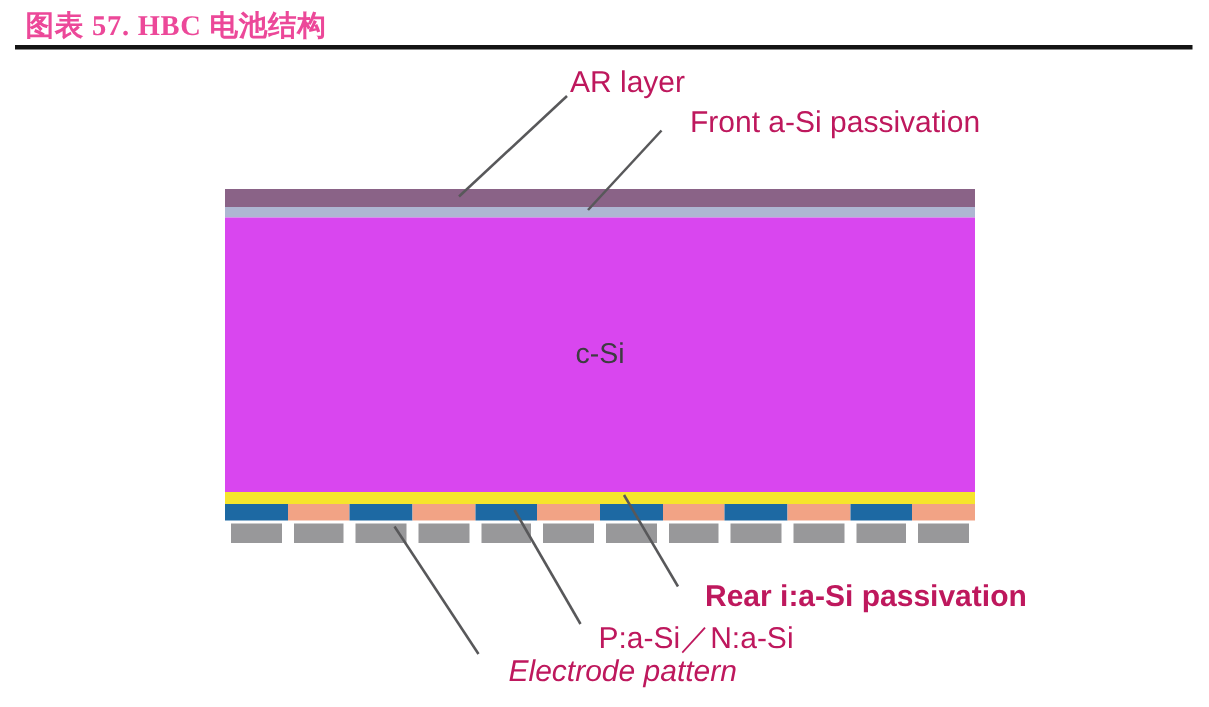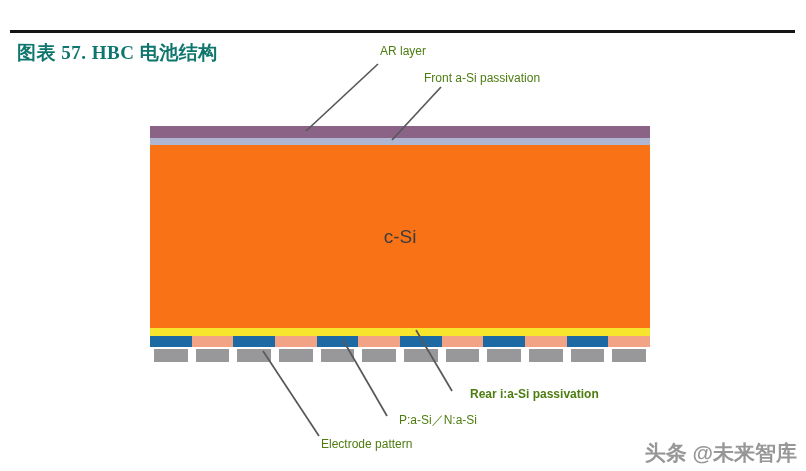--- a/index.html
+++ b/index.html
@@ -1,53 +1,53 @@
 <!DOCTYPE html>
 <html><head>
 <meta charset="utf-8">
 <style>
   html,body{margin:0;padding:0;background:#ffffff;}
   .page{position:relative;width:806px;height:471px;background:#ffffff;overflow:hidden;
         font-family:"Liberation Sans",sans-serif;}
   .title{position:absolute;left:17px;top:4px;font-family:"Liberation Serif",serif;
-         font-weight:bold;font-size:19px;color:#0f766e;letter-spacing:.5px;white-space:nowrap;margin-top:36px;}
+         font-weight:bold;font-size:19px;color:#ec4899;letter-spacing:.5px;white-space:nowrap;}
   .rule{position:absolute;left:10px;top:30px;width:785px;height:3px;background:#141414;}
   .layer{position:absolute;left:150px;width:500px;}
   #layer-ar{top:126px;height:12px;}
   #layer-front{top:138px;height:7px;}
   #layer-csi{top:145px;height:183px;display:flex;align-items:center;justify-content:center;}
   #layer-csi .csi-text{font-size:19px;color:#3d3d40;}
   #layer-rear{top:328px;height:8px;}
   #segment-row{top:336px;height:11px;display:flex;}
   #segment-row .seg{flex:1 1 0;height:100%;}
   #electrode-row{top:349px;height:13px;display:flex;}
   #electrode-row .electrode{flex:1 1 0;height:100%;margin:0 4px;}
-  .lbl{position:absolute;font-size:12px;color:#4d7c0f;white-space:nowrap;}
+  .lbl{position:absolute;font-size:20px;color:#be185d;white-space:nowrap;}
   .lbl-ar{left:380px;top:44px;}
-  .lbl-front{left:424px;top:71px;text-align:center;}
+  .lbl-front{left:460px;top:71px;text-align:center;}
   .lbl-rear{left:470px;top:387px;font-weight:bold;}
   .lbl-pn{left:399px;top:412px;text-align:center;}
-  .lbl-electrode{left:321px;top:437px;}
+  .lbl-electrode{left:339px;top:437px;font-style:italic;}
   .leaders{position:absolute;left:0;top:0;width:806px;height:471px;pointer-events:none;}
   .leaders line{stroke:#58585a;stroke-width:1.7;}
   .watermark{position:absolute;right:9px;top:439px;font-size:21px;font-weight:bold;
              color:#979797;text-shadow:1px 1px 0 #fff,2px 2px 0 #fff;white-space:nowrap;}
 </style>
 </head>
 <body>
 
 <div class="page">
 
   <div class="title">图表 57. HBC 电池结构</div>
   <div class="rule"></div>
 
   <div>
     <div class="layer" id="layer-ar" style="background: rgb(138, 99, 135);"></div>
     <div class="layer" id="layer-front" style="background: rgb(174, 182, 210);"></div>
-    <div class="layer" id="layer-csi" style="background: #f97316;">
+    <div class="layer" id="layer-csi" style="background: #d946ef;">
       <span class="csi-text">c-Si</span>
     </div>
     <div class="layer" id="layer-rear" style="background: rgb(246, 229, 44);"></div>
     <div class="layer" id="segment-row">
         <div class="seg" style="background: rgb(29, 105, 163);"></div>
         <div class="seg" style="background: rgb(242, 163, 133);"></div>
         <div class="seg" style="background: rgb(29, 105, 163);"></div>
         <div class="seg" style="background: rgb(242, 163, 133);"></div>
         <div class="seg" style="background: rgb(29, 105, 163);"></div>
         <div class="seg" style="background: rgb(242, 163, 133);"></div>
@@ -81,14 +81,13 @@
       <line x1="263" y1="351" x2="319" y2="436"></line>
     </svg>
 
     <div class="lbl lbl-ar">AR layer</div>
     <div class="lbl lbl-front">Front a-Si passivation</div>
     <div class="lbl lbl-rear">Rear i:a-Si passivation</div>
     <div class="lbl lbl-pn">P:a-Si／N:a-Si</div>
     <div class="lbl lbl-electrode">Electrode pattern</div>
   </div>
 
-  <div class="watermark">头条 @未来智库</div>
 </div>
 
 </body></html>

